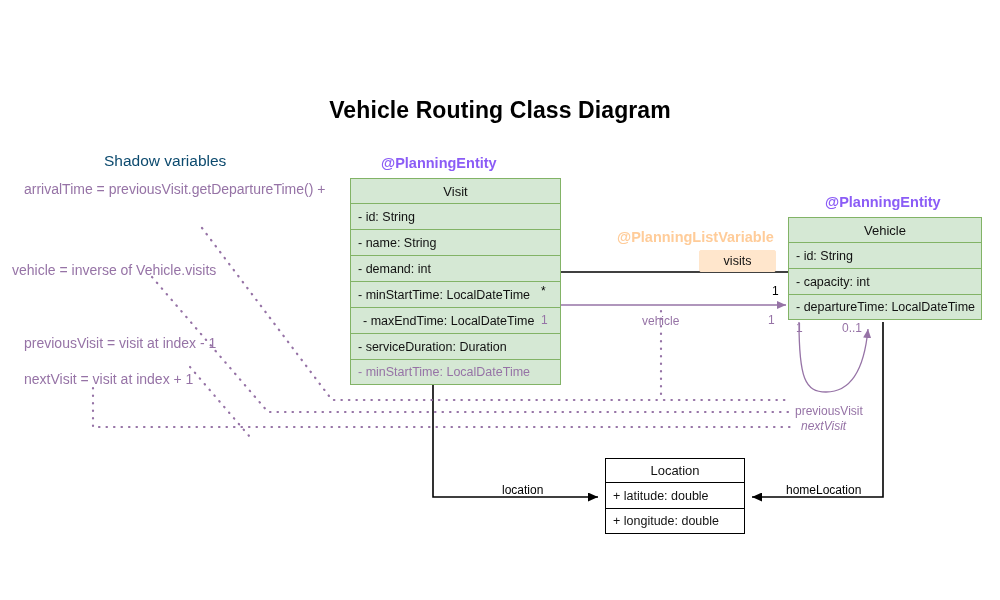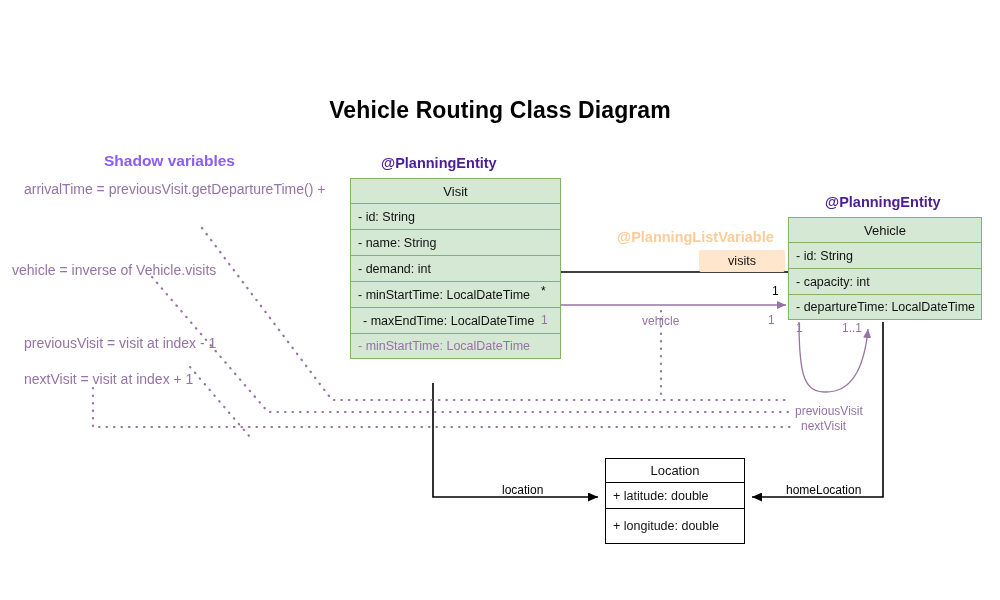--- a/index.html
+++ b/index.html
@@ -82,29 +82,29 @@
     border-bottom: 1px solid #000000;
   }
 
   
   .stereotype {
     position: absolute;
     font-size: 14.5px;
     font-weight: bold;
     white-space: nowrap;
   }
-  .stereotype.green { color: #4c1d95; }
+  .stereotype.green { color: #8b5cf6; }
   .stereotype.orange { color: #ffcc99; }
 
   
   .shadow-heading {
     position: absolute;
     font-size: 15.5px;
-    font-weight: bold;
-    color: #8b5cf6;
+    font-weight: normal;
+    color: #0c4a6e;
     white-space: nowrap;
   }
   .shadow-line {
     position: absolute;
     font-size: 14px;
     color: #9673a6;
     white-space: nowrap;
   }
 
   
@@ -193,48 +193,49 @@
 
   <div class="stereotype green" style="left:381px; top:155px;">@PlanningEntity</div>
 
   <div class="uml-class green-class" style="left:350px; top:178px; width:211px;">
     <div class="row title" style="height:25px;">Visit</div>
     <div class="row attr" style="height:26px;">- id: String</div>
     <div class="row attr" style="height:26px;">- name: String</div>
     <div class="row attr" style="height:26px;">- demand: int</div>
     <div class="row attr" style="height:26px;">- minStartTime: LocalDateTime</div>
     <div class="row attr" style="height:26px;padding-left:12px;">- maxEndTime: LocalDateTime</div>
+    <div class="row attr" style="height:26px;">- serviceDuration: Duration</div>
     <div class="row attr shadow-attr" style="height:26px;">- minStartTime: LocalDateTime</div>
   </div>
 
   <div class="stereotype green" style="left:825px; top:194px;">@PlanningEntity</div>
 
   <div class="uml-class green-class" style="left:788px; top:217px; width:194px;">
     <div class="row title" style="height:25px;">Vehicle</div>
     <div class="row attr" style="height:26px;">- id: String</div>
     <div class="row attr" style="height:26px;">- capacity: int</div>
     <div class="row attr" style="height:26px;">- departureTime: LocalDateTime</div>
   </div>
 
   <div class="uml-class plain-class" style="left:605px; top:458px; width:140px;">
     <div class="row title" style="height:24px;">Location</div>
     <div class="row attr" style="height:26px;">+ latitude: double</div>
-    <div class="row attr" style="height:36px;">+ longitude: double</div>
+    <div class="row attr" style="height:26px;">+ longitude: double</div>
   </div>
 
   <div class="stereotype orange" style="left:617px; top:229px;text-align:center;">@PlanningListVariable</div>
-  <div class="badge" style="left:699px; top:250px; width:86px; height:22px;">visits</div>
+  <div class="badge" style="left:699px; top:250px; width:77px; height:22px;">visits</div>
   <div class="edge-label black" style="left:541px; top:284px;">*</div>
   <div class="edge-label black" style="left:772px; top:284px;">1</div>
 
   <div class="edge-label purple" style="left:642px; top:314px;">vehicle</div>
   <div class="edge-label purple" style="left:541px; top:313px;">1</div>
   <div class="edge-label purple" style="left:768px; top:313px;">1</div>
 
   <div class="edge-label black" style="left:502px; top:483px;">location</div>
   <div class="edge-label black" style="left:786px; top:483px;">homeLocation</div>
 
   <div class="edge-label purple" style="left:796px; top:321px;">1</div>
-  <div class="edge-label purple" style="left:842px; top:321px;">1..1</div>
+  <div class="edge-label purple" style="left:842px; top:321px;">0..1</div>
   <div class="edge-label purple" style="left:795px; top:404px;">previousVisit</div>
-  <div class="edge-label purple" style="left:801px; top:419px;">nextVisit</div>
+  <div class="edge-label purple" style="left:801px; top:419px;font-style:italic;">nextVisit</div>
 
 </div>
 
 </body></html>

